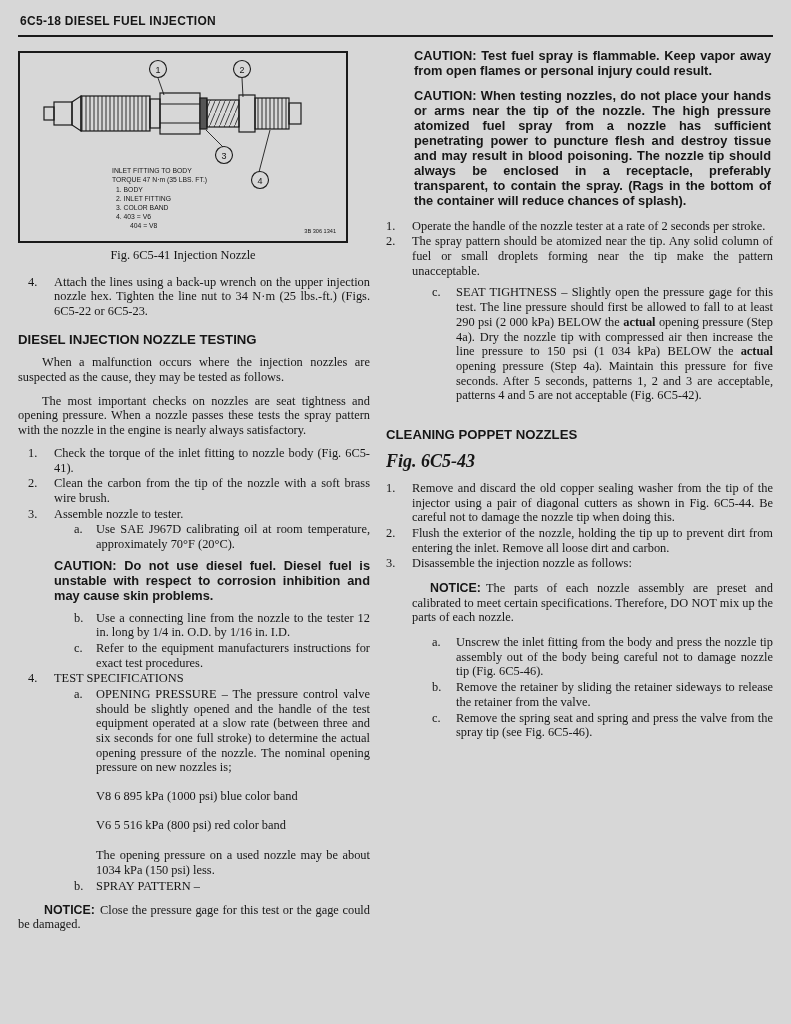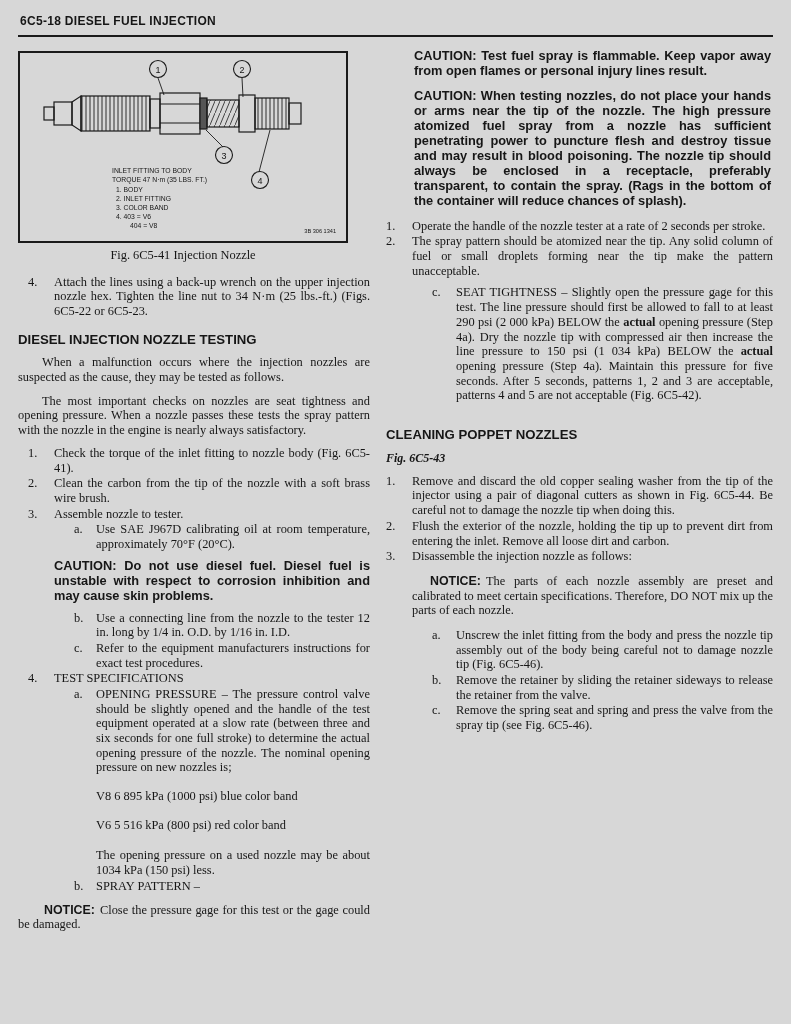--- a/index.html
+++ b/index.html
@@ -26,21 +26,21 @@
   .fig-box { border:2px solid #1a1a1a; background:#d7d7d7; }
   .fig-box svg { display:block; }
   .fig-caption { text-align:center; font-size:12.4px; margin-top:5px; }
 
   .h-main {
     font-family:"Liberation Sans", sans-serif; font-weight:bold;
     font-size:13.2px; text-align:left; margin:13px 0 8px 0;
   }
   .h-fig {
     font-family:"Liberation Serif", serif; font-weight:bold; font-style:italic;
-    font-size:12px; text-align:left; margin:2px 0 9px 0;
+    font-size:18px; text-align:left; margin:2px 0 9px 0;
   }
   .para { text-indent:24px; margin:2px 0; }
   .li { display:flex; margin:1px 0; }
   .li .mk { flex:none; }
   .li .tx { flex:1; min-width:0; }
   .l1 { margin-left:10px; }
   .l1 .mk { width:26px; }
   .l2 { margin-left:56px; }
   .l2 .mk { width:22px; }
   .col-right .l1 { margin-left:0; }
@@ -201,21 +201,21 @@
       </div>
 
       <p class="notice">
         <span class="nl">NOTICE:</span><span>Close the pressure gage for this test or the gage could be damaged.</span>
       </p>
 
     </div>
 
     <div class="col col-right">
 
-      <div class="caution">CAUTION: Test fuel spray is flammable. Keep vapor away from open flames or personal injury lines result.</div>
+      <div class="caution">CAUTION: Test fuel spray is flammable. Keep vapor away from open flames or personal injury could result.</div>
       <div class="caution">CAUTION: When testing nozzles, do not place your hands or arms near the tip of the nozzle. The high pressure atomized fuel spray from a nozzle has sufficient penetrating power to puncture flesh and destroy tissue and may result in blood poisoning. The nozzle tip should always be enclosed in a receptacle, preferably transparent, to contain the spray. (Rags in the bottom of the container will reduce chances of splash).</div>
 
       <div class="li l1">
         <span class="mk">1.</span>
         <div class="tx">Operate the handle of the nozzle tester at a rate of 2 seconds per stroke.</div>
       </div>
       <div class="li l1">
         <span class="mk">2.</span>
         <div class="tx">The spray pattern should be atomized near the tip. Any solid column of fuel or small droplets forming near the tip make the pattern unacceptable.</div>
       </div>

